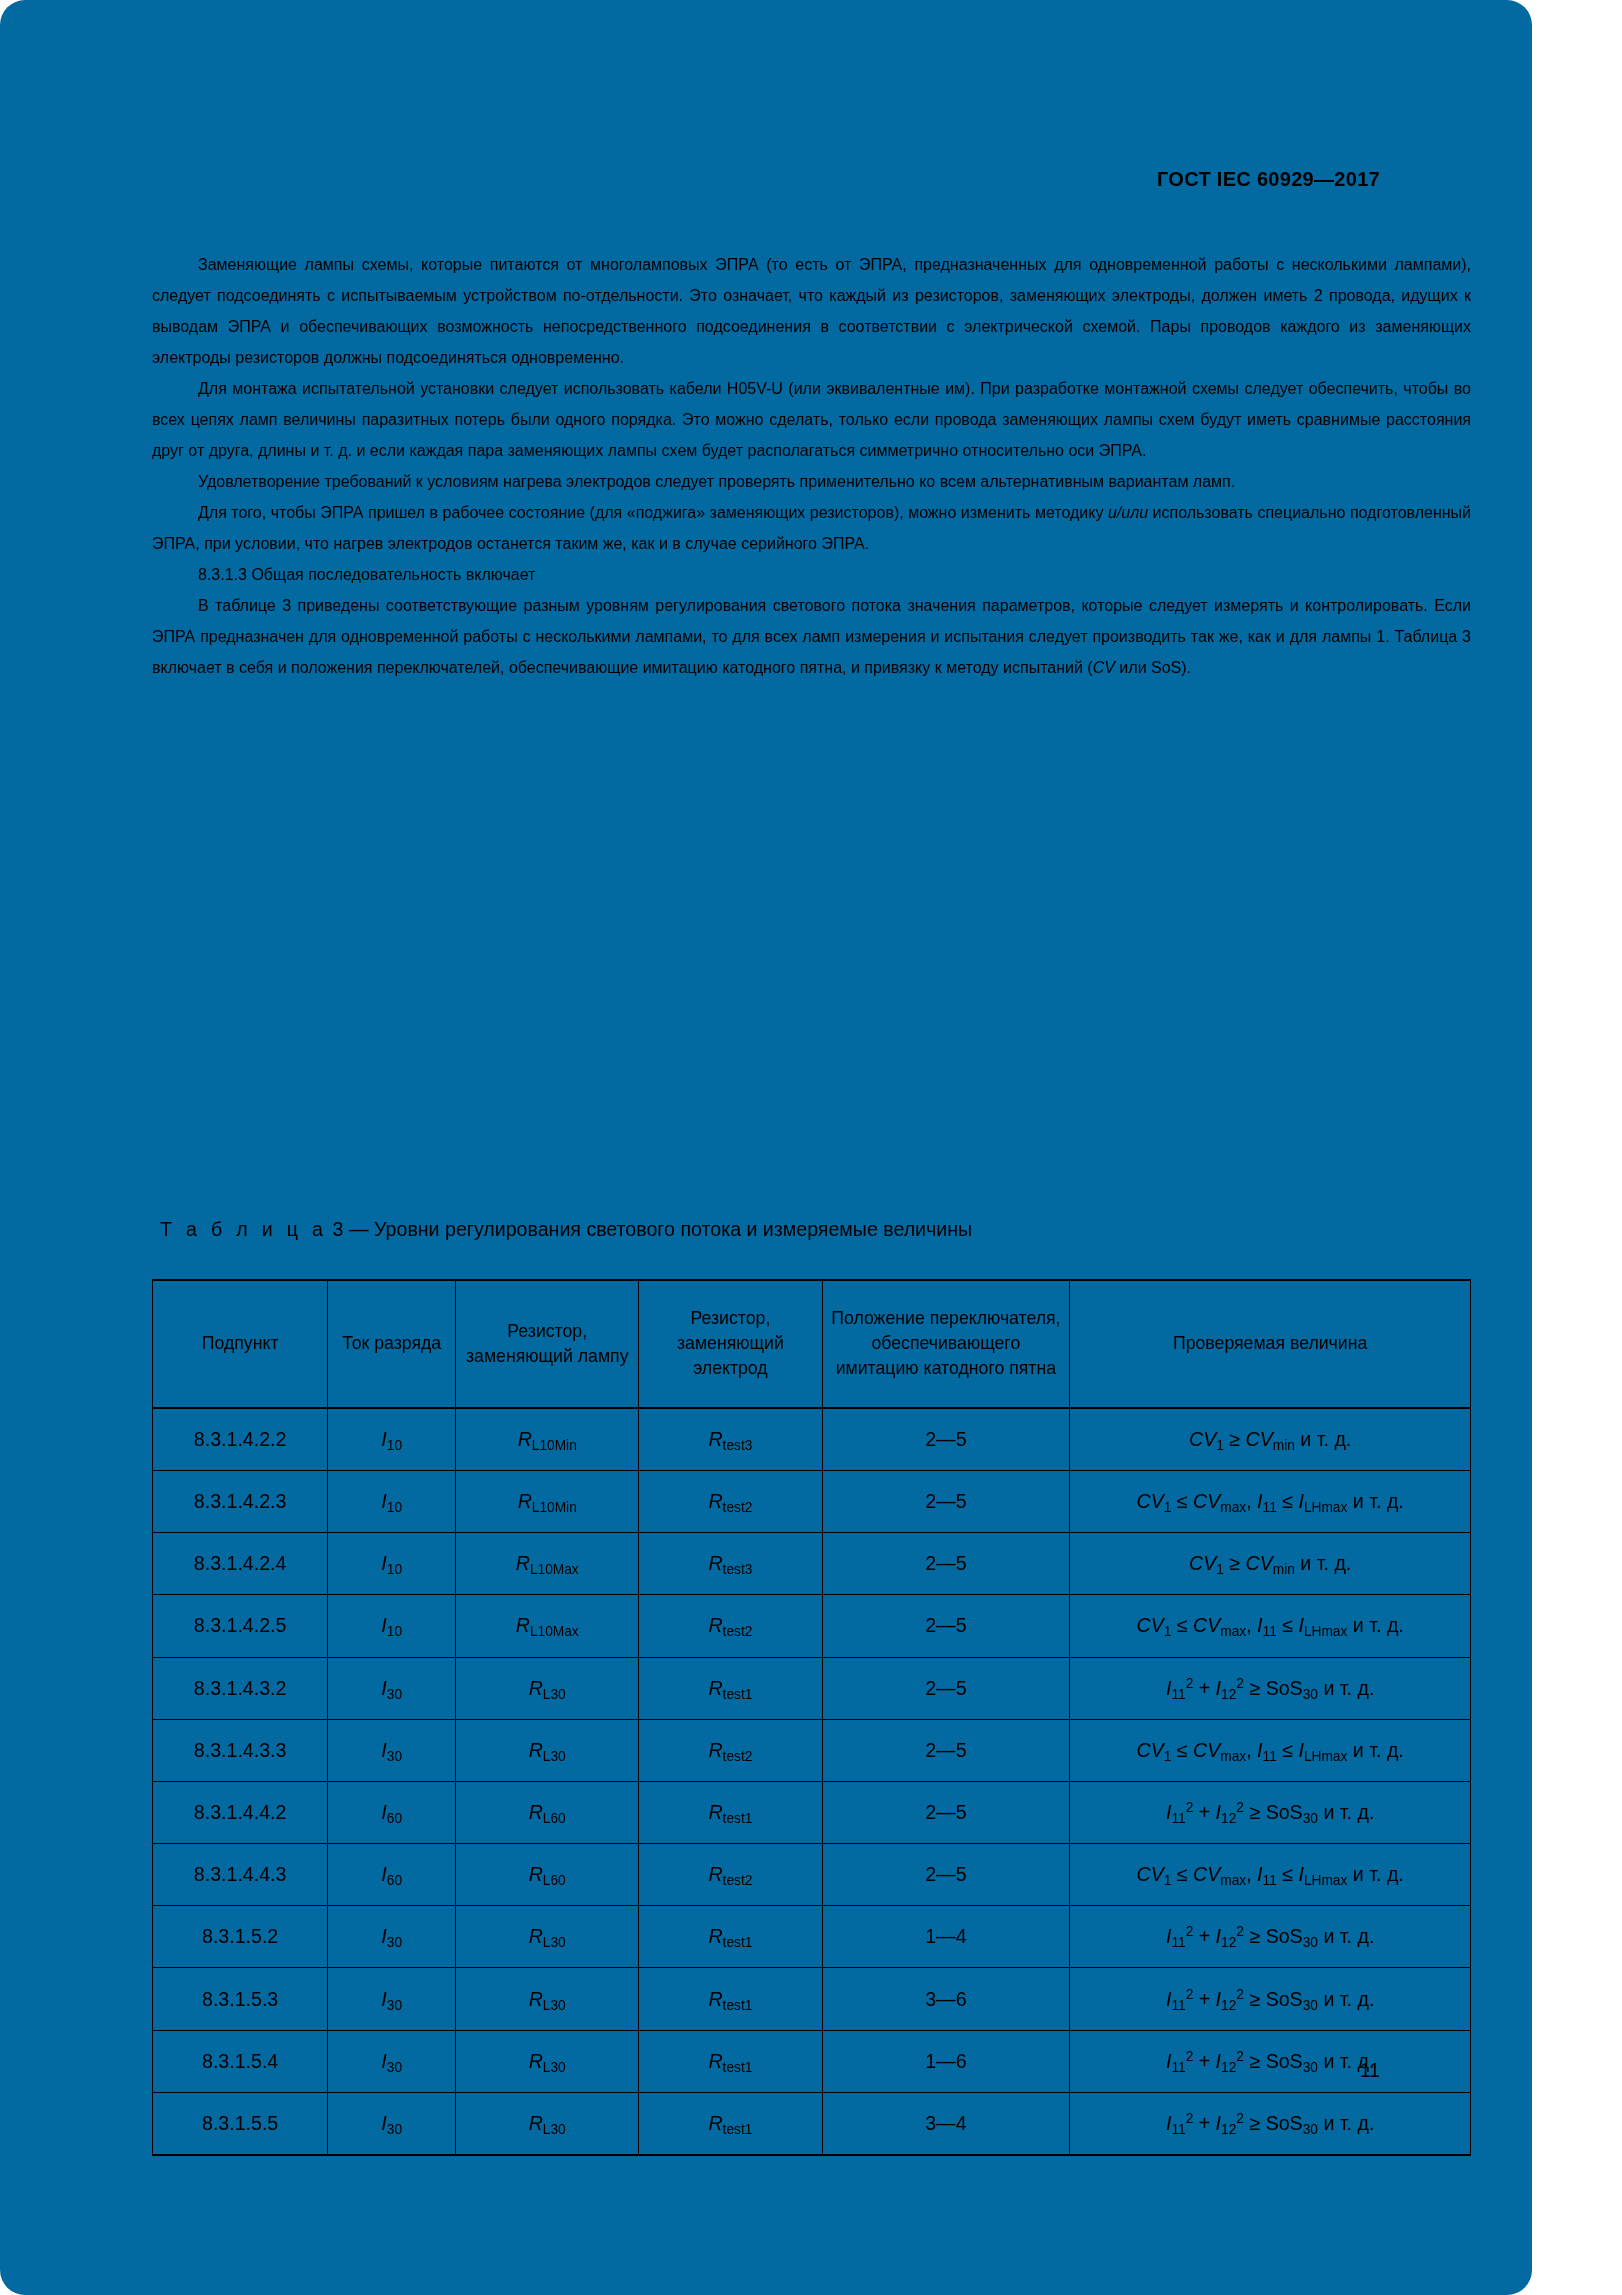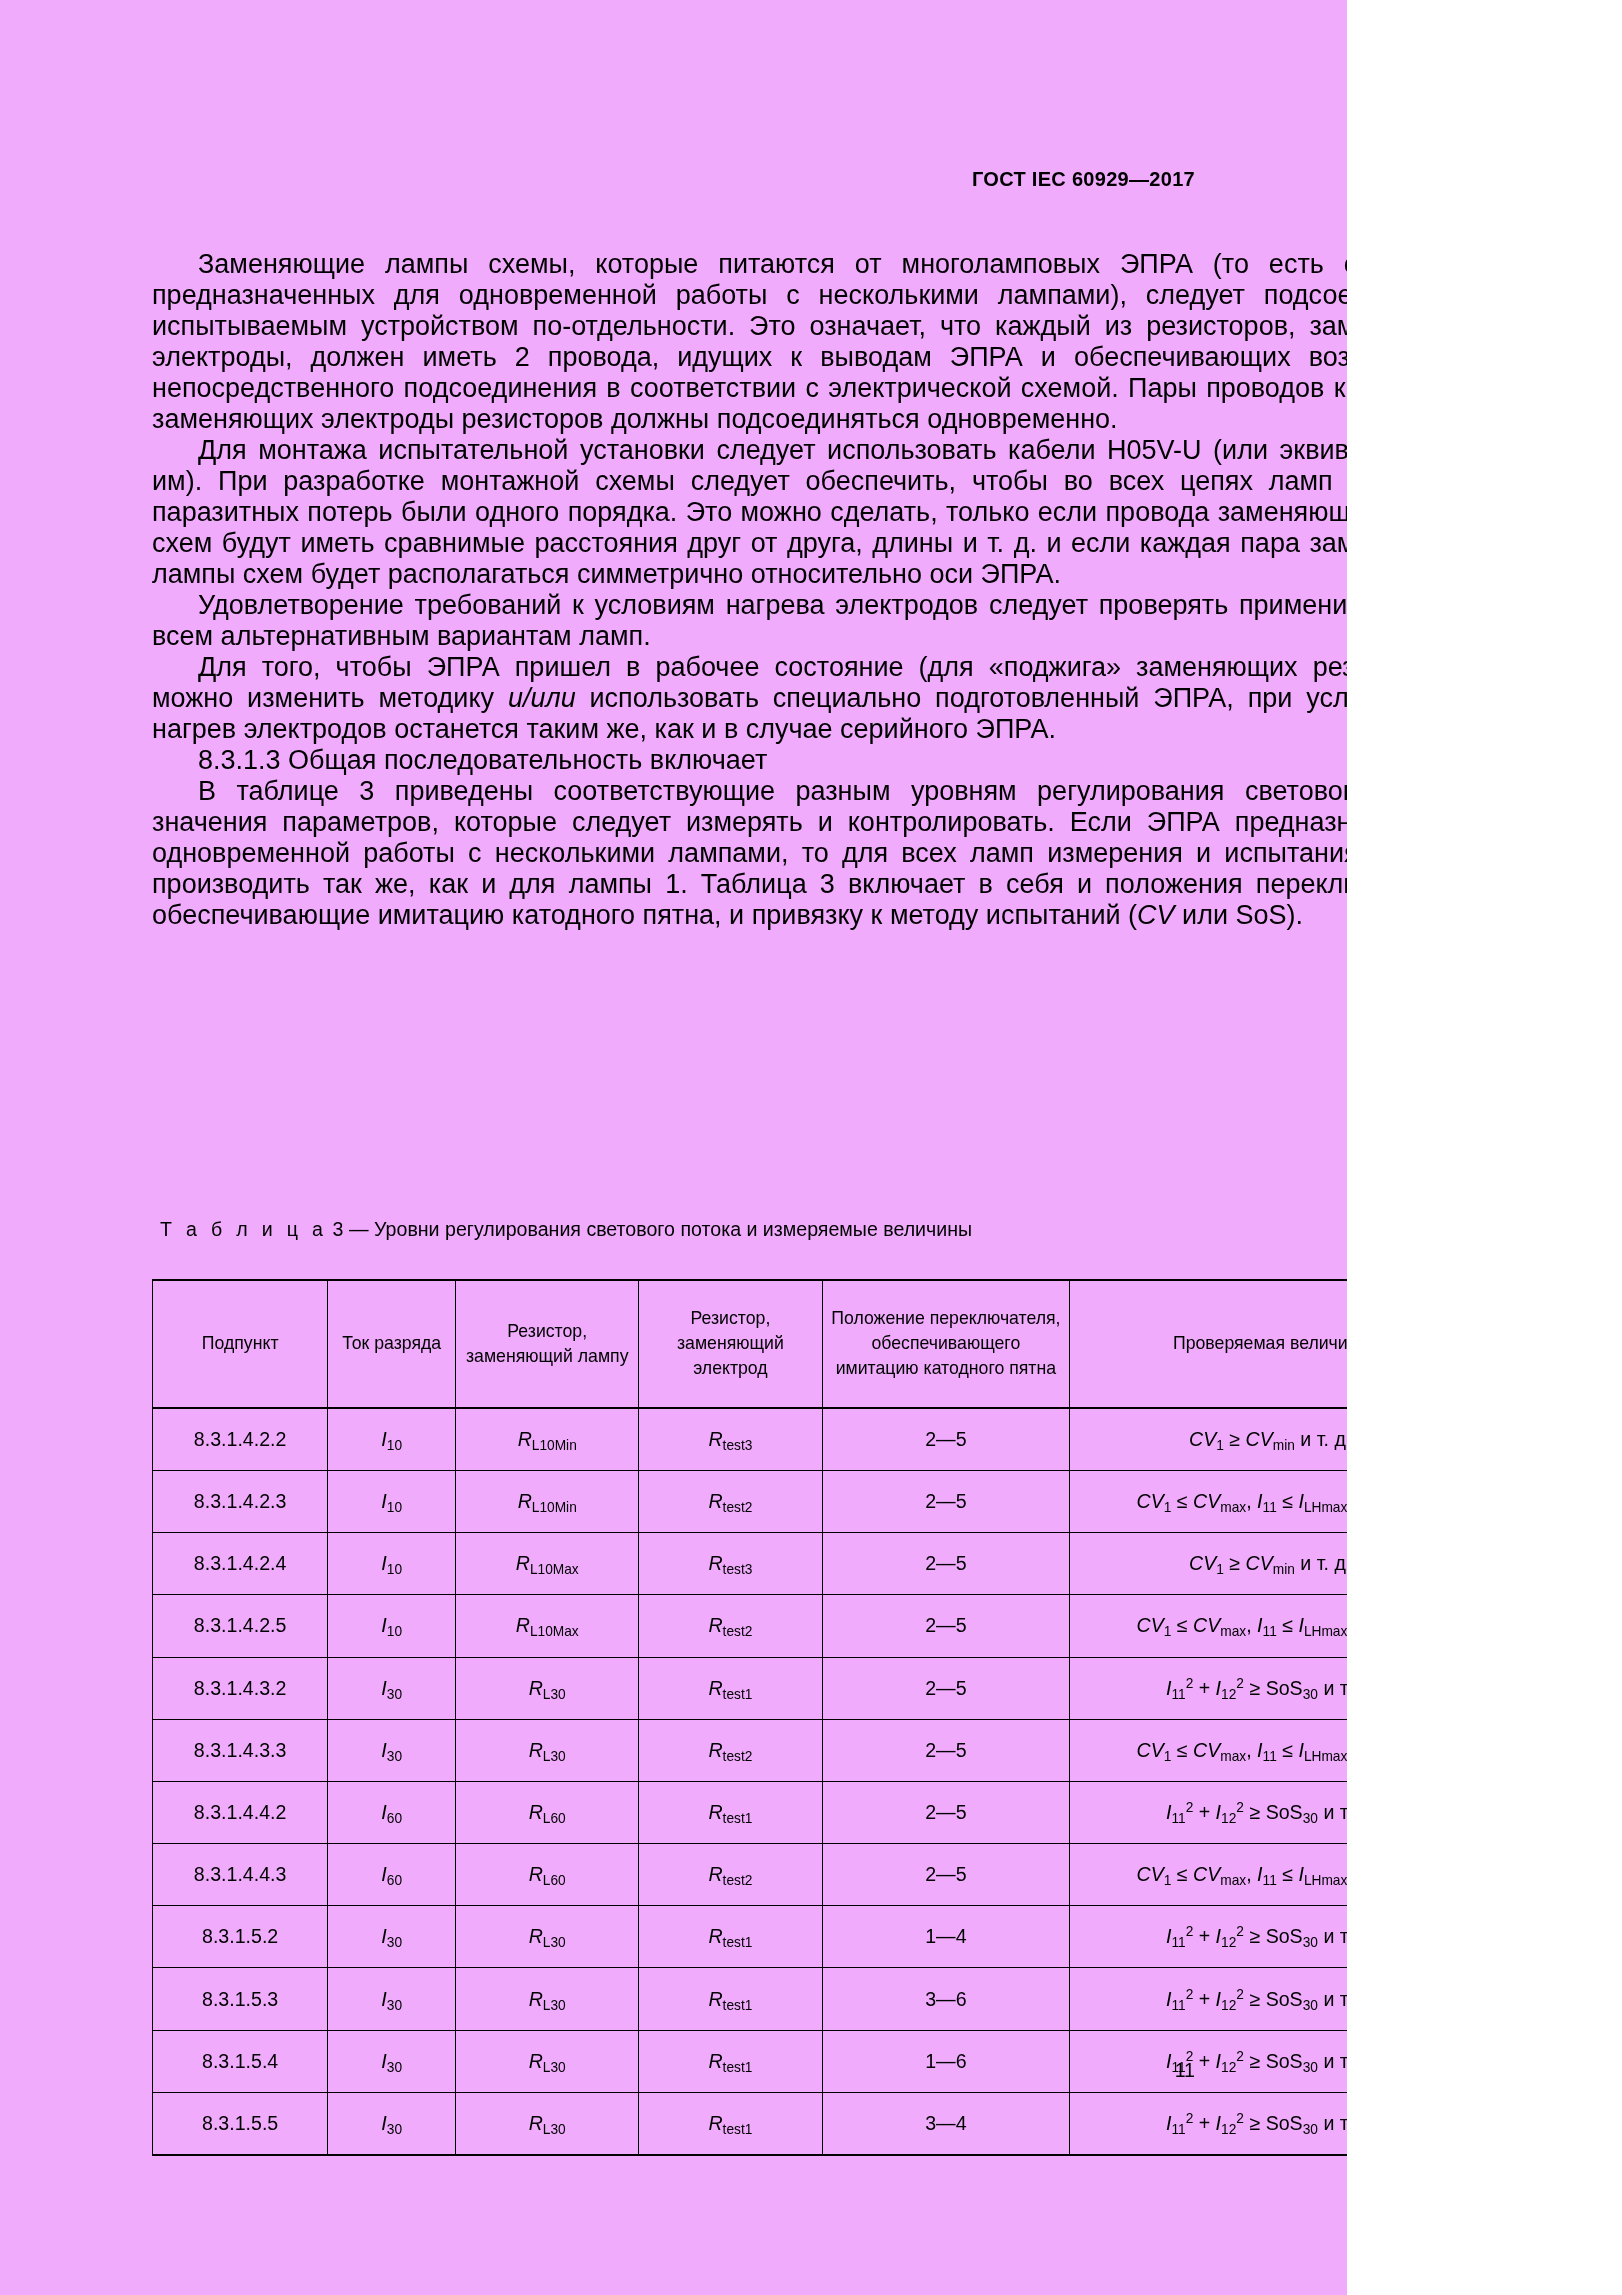--- a/index.html
+++ b/index.html
@@ -2,27 +2,28 @@
 <html lang="ru" style="font-size:10.5px"><head>
 <meta charset="utf-8">
 <style>
   html, body {
     margin: 0;
     padding: 0;
     background: #ffffff;
   }
   .page {
     position: relative;
-    width: 1347px;
+    width: 1532px;
     height: 2295px;
-    background: #f0abfc;
+    background: #0369a1;
     font-family: "Liberation Sans", sans-serif;
     color: #000000;
     box-sizing: border-box;
     overflow: hidden;
+    border-radius: 25px;
   }
 
   
   .running-head {
     position: absolute;
     top: 168px;
     right: 152px;
     font-size: 20px;
     font-weight: bold;
     letter-spacing: 0.3px;
@@ -31,21 +32,21 @@
 
   
   .content {
     position: absolute;
     top: 249px;
     left: 152px;
     width: 1319px;
   }
   p.body {
     margin: 0;
-    font-size: 27px;
+    font-size: 16px;
     line-height: 31px;
     text-align: justify;
     text-justify: inter-word;
     text-indent: 46px;
     hyphens: manual;
   }
   .it { font-style: italic; }
 
   
   .table-caption {

